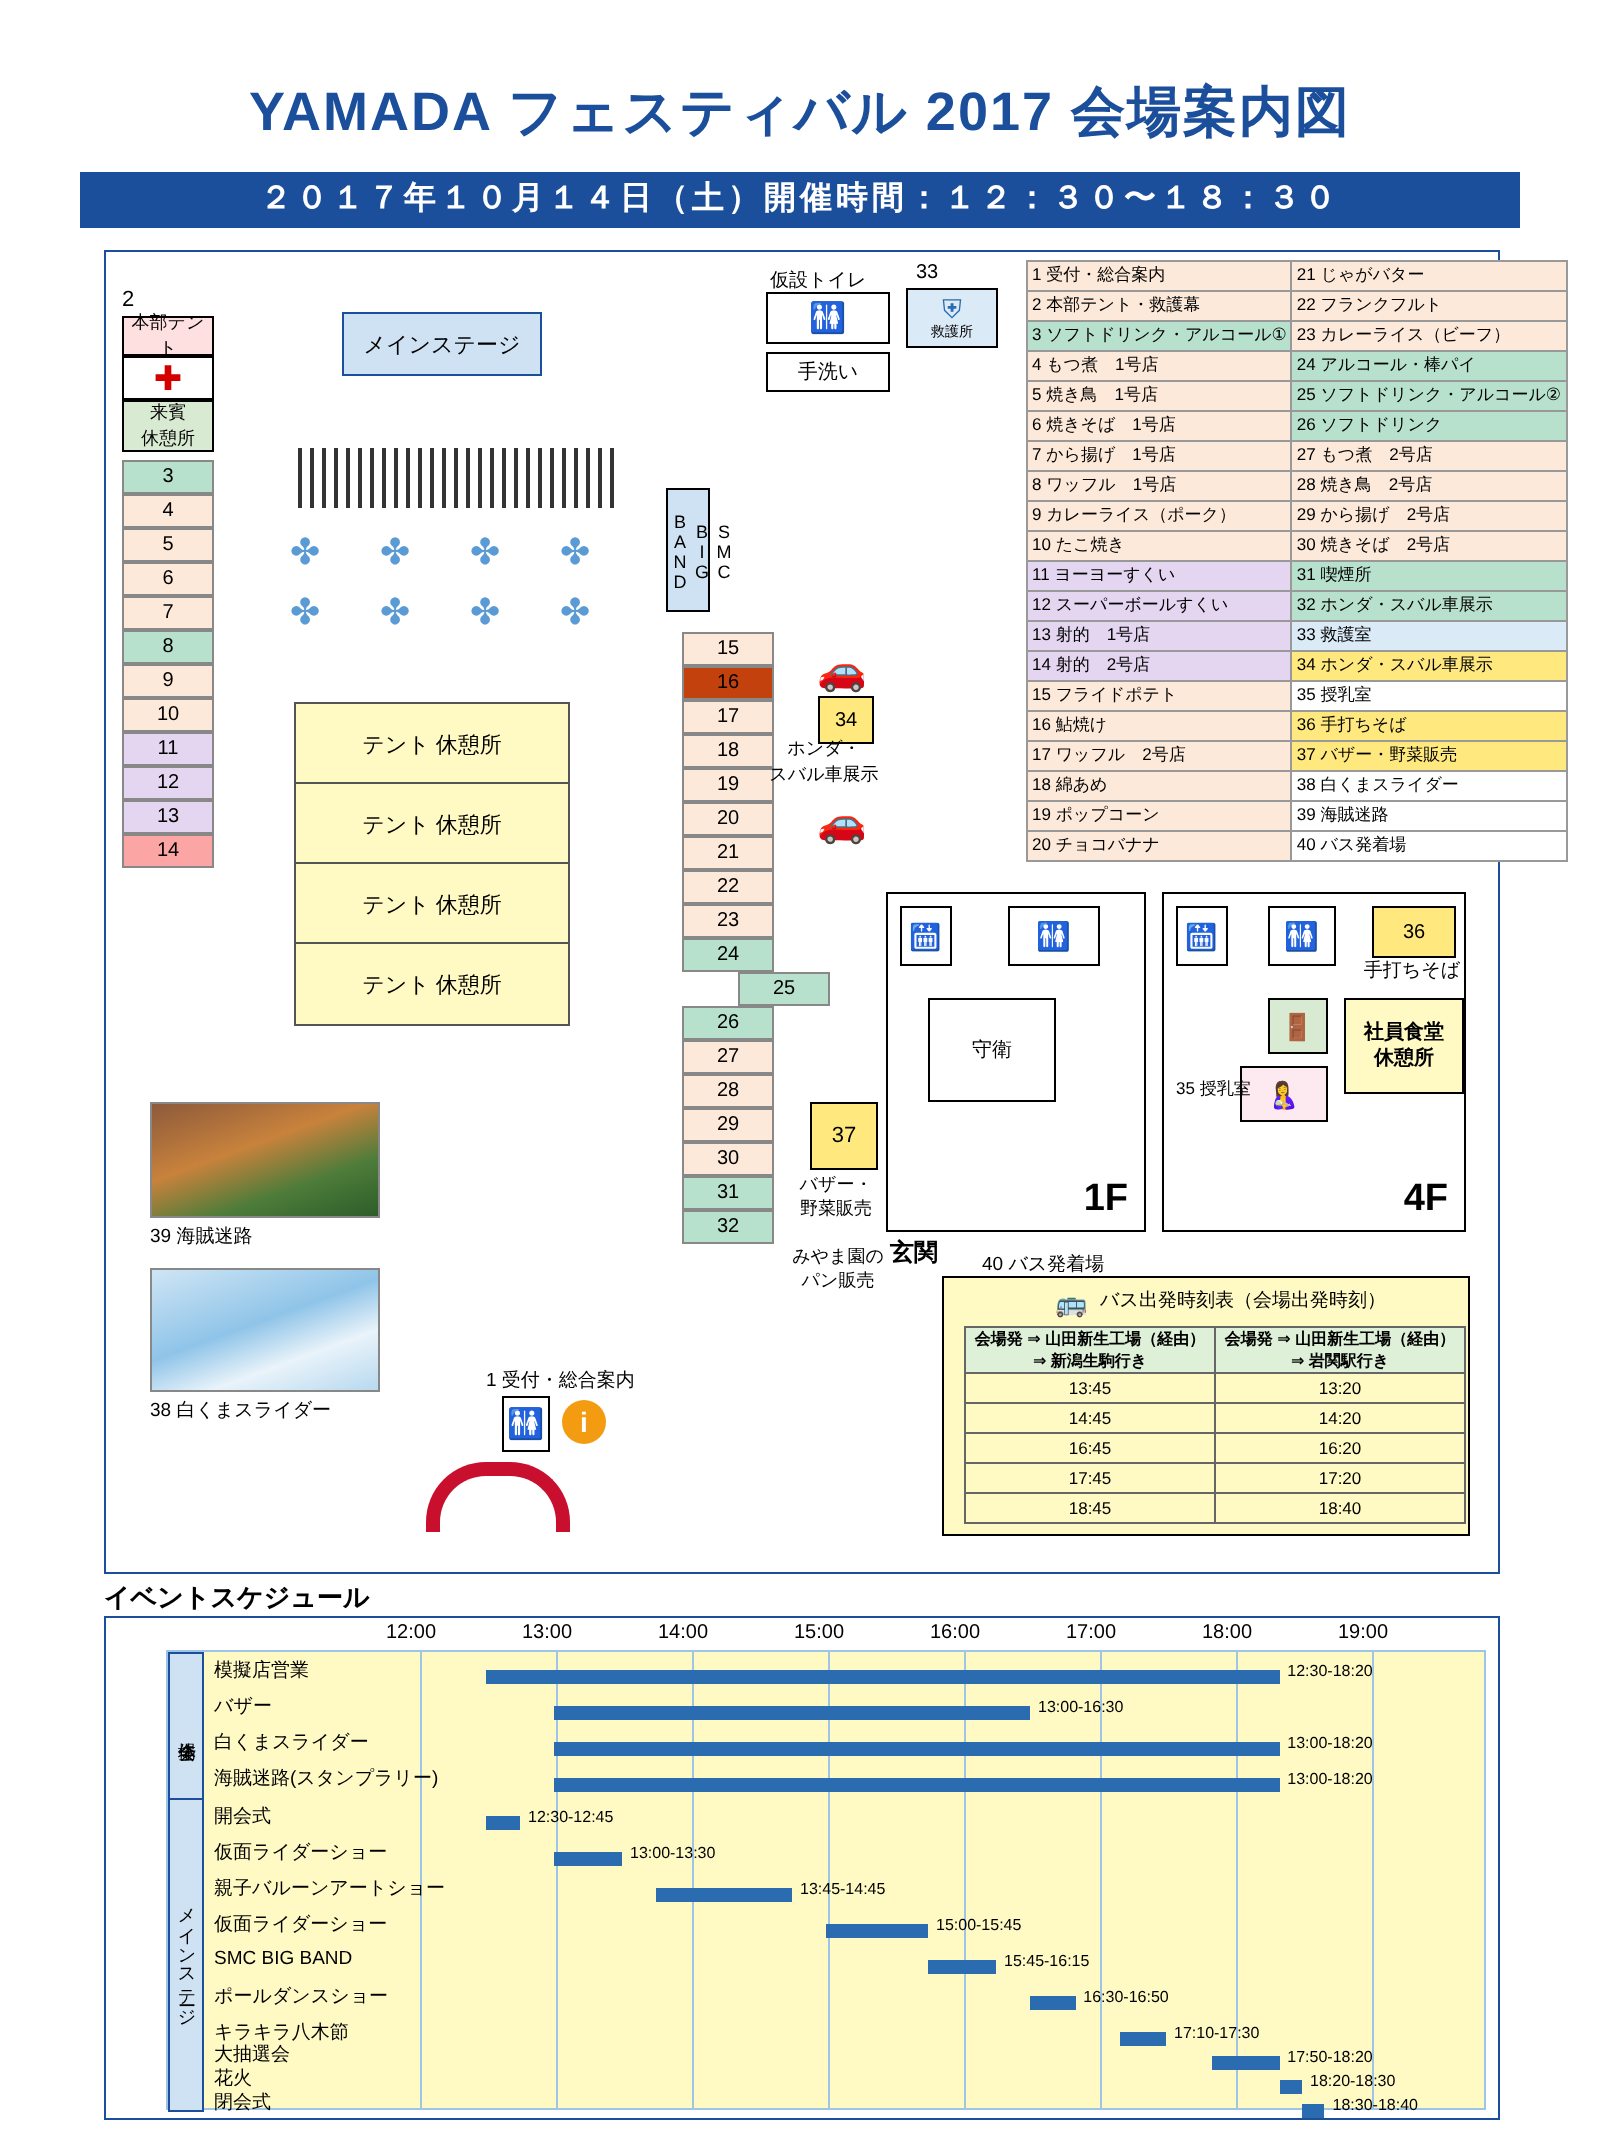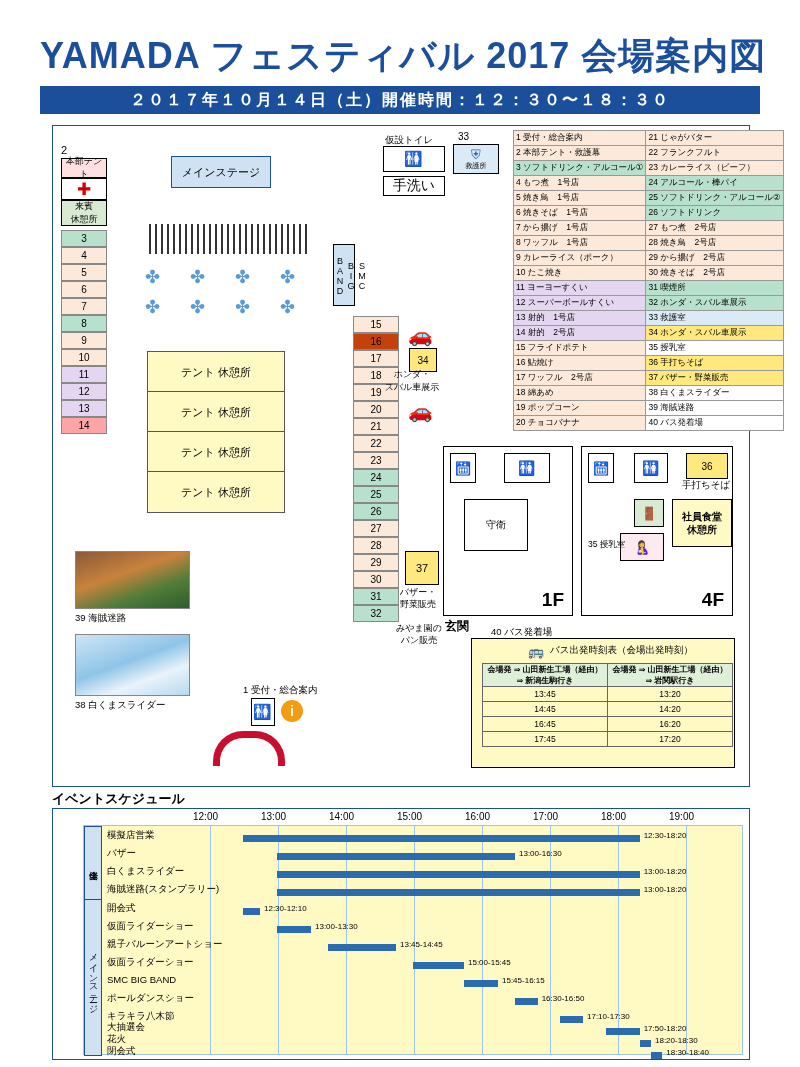--- a/index.html
+++ b/index.html
@@ -2,21 +2,21 @@
 <html><head>
 <meta charset="utf-8">
 <style>
   html,body{margin:0;padding:0;}
   body{width:800px;height:1067px;background:#ffffff;font-family:"Liberation Sans","DejaVu Sans",sans-serif;color:#000;}
   .page{position:relative;width:800px;height:1067px;overflow:hidden;}
 
   
   .title{
     position:absolute;left:40px;top:32px;width:720px;height:48px;
-    font-size:36px;font-weight:bold;color:#1b4f9c;letter-spacing:1px;
+    font-size:27px;font-weight:bold;color:#1b4f9c;letter-spacing:1px;
     text-align:center;line-height:48px;white-space:nowrap;
   }
   .subbar{
     position:absolute;left:40px;top:86px;width:720px;height:28px;
     background:#1b4f9c;color:#ffffff;font-size:16px;font-weight:bold;
     text-align:center;line-height:28px;letter-spacing:2px;
   }
 
   
   .mapframe{
@@ -129,32 +129,32 @@
     <div class="abs cap" style="left:190px;top:558px;">1 受付・総合案内</div>
     <div class="abs box c" style="left:198px;top:572px;width:24px;height:28px;background:#fff;">
       <span style="font-size:15px;color:#2b6cb0;">🚻</span>
     </div>
     <div class="abs c" style="left:228px;top:574px;width:22px;height:22px;border-radius:50%;background:#f39c12;color:#fff;font-weight:bold;font-size:14px;">i</div>
 
     <div class="abs box" style="left:280px;top:118px;width:22px;height:62px;background:#cfe2f3;">
       <div class="vtext" style="font-size:9px;line-height:11px;margin-top:2px;text-align:center;">SMC BIG BAND</div>
     </div>
 
-    <div class="abs" style="left:278px;top:190px;padding-left:22px;">
+    <div class="abs" style="left:266px;top:190px;padding-left:22px;">
       <div class="mini c" style="background:#fde9d9;">15</div>
       <div class="mini c" style="background:#c2410c;">16</div>
       <div class="mini c" style="background:#fde9d9;">17</div>
       <div class="mini c" style="background:#fde9d9;">18</div>
       <div class="mini c" style="background:#fde9d9;">19</div>
       <div class="mini c" style="background:#fde9d9;">20</div>
       <div class="mini c" style="background:#fde9d9;">21</div>
       <div class="mini c" style="background:#fde9d9;">22</div>
       <div class="mini c" style="background:#fde9d9;">23</div>
       <div class="mini c" style="background:#b7e1cd;">24</div>
-      <div class="mini c" style="background:#b7e1cd;">25</div>
+      <div class="mini c" style="background:#b7e1cd;margin-left:28px;">25</div>
       <div class="mini c" style="background:#b7e1cd;">26</div>
       <div class="mini c" style="background:#fde9d9;">27</div>
       <div class="mini c" style="background:#fde9d9;">28</div>
       <div class="mini c" style="background:#fde9d9;">29</div>
       <div class="mini c" style="background:#fde9d9;">30</div>
       <div class="mini c" style="background:#b7e1cd;">31</div>
       <div class="mini c" style="background:#b7e1cd;">32</div>
     </div>
 
     <div class="abs c" style="left:348px;top:196px;width:40px;height:26px;font-size:20px;">🚗</div>
@@ -166,21 +166,21 @@
     <div class="abs yellowbox c" style="left:352px;top:425px;width:32px;height:32px;font-size:11px;">37</div>
     <div class="abs" style="left:330px;top:460px;width:70px;font-size:9px;text-align:center;white-space:pre-line;line-height:12px;">バザー・
 野菜販売</div>
     <div class="abs" style="left:326px;top:496px;width:80px;font-size:9px;text-align:center;white-space:pre-line;line-height:12px;">みやま園の
 パン販売</div>
 
     <div class="abs" style="left:332px;top:8px;font-size:9.5px;">仮設トイレ</div>
     <div class="abs box c" style="left:330px;top:20px;width:62px;height:26px;background:#fff;">
         <span style="font-size:15px;color:#2b6cb0;">🚻</span>
       </div>
-    <div class="abs box c" style="left:330px;top:50px;width:62px;height:20px;background:#fff;font-size:14px;">手洗い</div>
+    <div class="abs box c" style="left:330px;top:50px;width:62px;height:20px;background:#fff;font-size:10px;">手洗い</div>
 
     <div class="abs" style="left:405px;top:5px;font-size:10px;">33</div>
     <div class="abs box c" style="left:400px;top:18px;width:46px;height:30px;background:#dbeaf7;flex-direction:column;">
       <span style="font-size:13px;color:#2b6cb0;line-height:1;">⛨</span>
       <span style="font-size:7px;">救護所</span>
     </div>
 
     <div class="abs" style="left:460px;top:4px;">
       <table class="legendtbl">
         <tbody>
@@ -323,20 +323,24 @@
                 <td>14:20</td>
               </tr>
           <tr>
                 <td>16:45</td>
                 <td>16:20</td>
               </tr>
           <tr>
                 <td>17:45</td>
                 <td>17:20</td>
               </tr>
+          <tr>
+                <td>18:45</td>
+                <td>18:40</td>
+              </tr>
         </tbody>
           </table>
       </div>
     </div>
 
   </div>
 
   <div class="schedtitle">イベントスケジュール</div>
   <div class="schedframe">
 
@@ -382,21 +386,21 @@
     <div class="abs" id="bars" style="left:30px;top:16px;width:660px;height:230px;">
         <div class="bar" style="left: 160px; top: 10px; width: 396.644px;"></div>
         <div class="bartxt" style="left: 560.644px; top: 6px;">12:30-18:20</div>
         <div class="bar" style="left: 194px; top: 28px; width: 238px;"></div>
         <div class="bartxt" style="left: 436px; top: 24px;">13:00-16:30</div>
         <div class="bar" style="left: 194px; top: 46px; width: 362.644px;"></div>
         <div class="bartxt" style="left: 560.644px; top: 42px;">13:00-18:20</div>
         <div class="bar" style="left: 194px; top: 64px; width: 362.644px;"></div>
         <div class="bartxt" style="left: 560.644px; top: 60px;">13:00-18:20</div>
         <div class="bar" style="left: 160px; top: 83px; width: 17px;"></div>
-        <div class="bartxt" style="left: 181px; top: 79px;">12:30-12:10</div>
+        <div class="bartxt" style="left: 181px; top: 79px;">12:30-12:45</div>
         <div class="bar" style="left: 194px; top: 101px; width: 34px;"></div>
         <div class="bartxt" style="left: 232px; top: 97px;">13:00-13:30</div>
         <div class="bar" style="left: 245px; top: 119px; width: 68px;"></div>
         <div class="bartxt" style="left: 317px; top: 115px;">13:45-14:45</div>
         <div class="bar" style="left: 330px; top: 137px; width: 51px;"></div>
         <div class="bartxt" style="left: 385px; top: 133px;">15:00-15:45</div>
         <div class="bar" style="left: 381px; top: 155px; width: 34px;"></div>
         <div class="bartxt" style="left: 419px; top: 151px;">15:45-16:15</div>
         <div class="bar" style="left: 432px; top: 173px; width: 22.644px;"></div>
         <div class="bartxt" style="left: 458.644px; top: 169px;">16:30-16:50</div>

